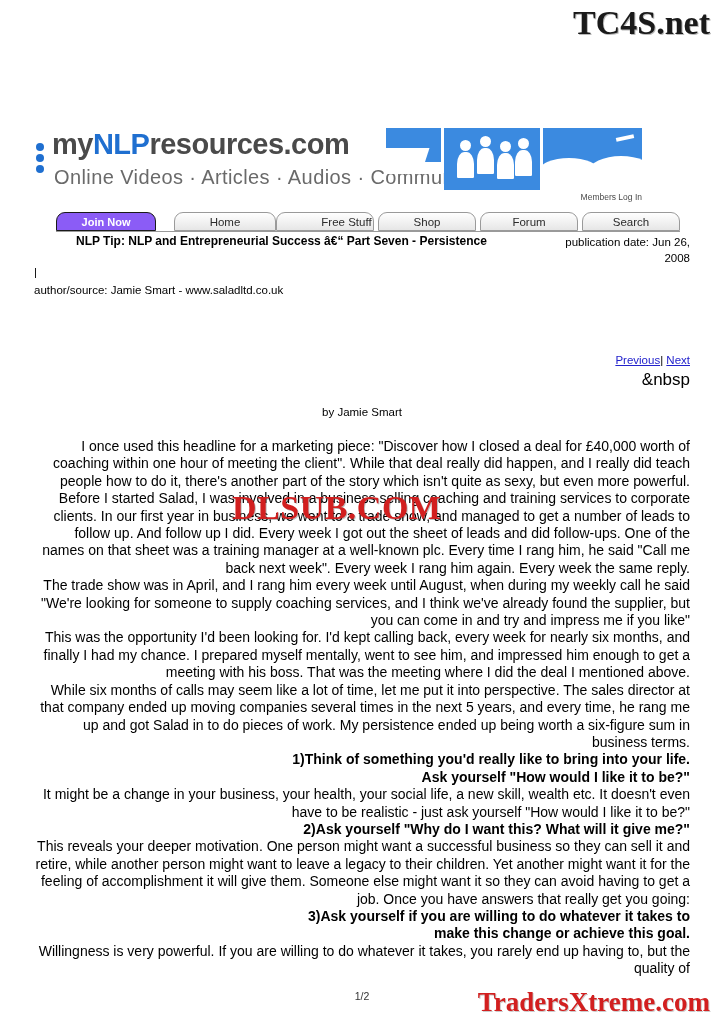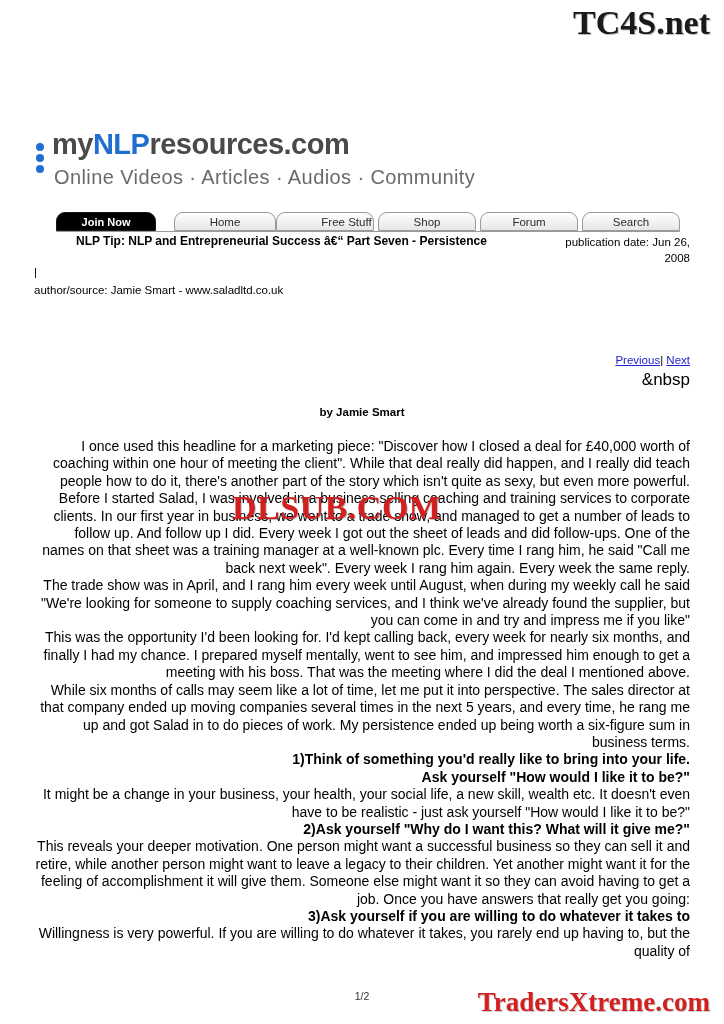--- a/index.html
+++ b/index.html
@@ -148,21 +148,21 @@
     line-height: 19px;
     text-align: center;
     font-size: 11.5px;
     color: #2b2b2b;
     background: linear-gradient(#ffffff, #e6e6e6);
     border: 1px solid #9a9a9a;
     border-radius: 9px 9px 0 0;
     box-sizing: border-box;
   }
   .tab.join {
-    background: #000000;
+    background: #8b5cf6;
     color: #ffffff;
     border-color: #1a1a1a;
     font-weight: bold;
     font-size: 11px;
   }
   .tab.t0 { left: 0px;   width: 100px; }
   .tab.t1 { left: 118px; width: 102px; }
   .tab.t2 { left: 220px; width: 98px; padding-left: 43px; }
   .tab.t3 { left: 322px; width: 98px; }
   .tab.t4 { left: 424px; width: 98px; }
@@ -231,21 +231,21 @@
   }
 
   
   .byline {
     position: absolute;
     top: 406px;
     left: 0;
     width: 724px;
     text-align: center;
     font-size: 11.5px;
-    font-weight: bold;
+    font-weight: normal;
   }
   .body {
     position: absolute;
     top: 438px;
     left: 34px;
     width: 656px;
     font-size: 14px;
     line-height: 17.4px;
     text-align: right;
   }
@@ -303,20 +303,42 @@
   <div class="logo-block">
     <div class="logo-dots">
       <span></span>
         <span></span>
         <span></span>
     </div>
     <div class="logo-text"><span>my</span><span class="hl">NLP</span><span>resources.com</span></div>
     <div class="logo-sub">Online Videos · Articles · Audios · Community</div>
   </div>
 
+  <div class="photo-strip">
+    <div class="photo p1">
+      <div class="sil rock"></div>
+      <div class="sil rock2"></div>
+    </div>
+    <div class="photo p2">
+      <div class="sil h" style="left:16px; top:12px;"></div>
+      <div class="sil b" style="left:13px; top:24px;"></div>
+      <div class="sil h" style="left:36px; top:8px;"></div>
+      <div class="sil b" style="left:33px; top:20px;"></div>
+      <div class="sil h" style="left:56px; top:13px;"></div>
+      <div class="sil b" style="left:53px; top:25px;"></div>
+      <div class="sil h" style="left:74px; top:10px;"></div>
+      <div class="sil b" style="left:71px; top:22px;"></div>
+    </div>
+    <div class="photo p3">
+      <div class="sil hill"></div>
+      <div class="sil hill2"></div>
+      <div class="sil bird"></div>
+    </div>
+    <div class="members-link">Members Log In</div>
+  </div>
 
   <div class="navbar">
     <div class="nav-rule"></div>
     <div class="tab join t0">Join Now</div>
     <div class="tab t1">Home</div>
     <div class="tab t2">Free Stuff</div>
     <div class="tab t3">Shop</div>
     <div class="tab t4">Forum</div>
     <div class="tab t5">Search</div>
   </div>
@@ -342,19 +364,20 @@
   <p>While six months of calls may seem like a lot of time, let me put it into perspective. The sales director at that company ended up moving companies several times in the next 5 years, and every time, he rang me up and got Salad in to do pieces of work. My persistence ended up being worth a six-figure sum in business terms.</p>
 
   <p class="step"><span class="num">1)</span><span>Think of something you'd really like to bring into your life.</span></p>
   <p class="step-cont">Ask yourself "How would I like it to be?"</p>
   <p>It might be a change in your business, your health, your social life, a new skill, wealth etc. It doesn't even have to be realistic - just ask yourself "How would I like it to be?"</p>
 
   <p class="step"><span class="num">2)</span><span>Ask yourself "Why do I want this? What will it give me?"</span></p>
   <p>This reveals your deeper motivation. One person might want a successful business so they can sell it and retire, while another person might want to leave a legacy to their children. Yet another might want it for the feeling of accomplishment it will give them. Someone else might want it so they can avoid having to get a job. Once you have answers that really get you going:</p>
 
   <p class="step"><span class="num">3)</span><span>Ask yourself if you are willing to do whatever it takes to</span></p>
+  <p class="step-cont">make this change or achieve this goal.</p>
   <p>Willingness is very powerful. If you are willing to do whatever it takes, you rarely end up having to, but the quality of</p>
 </div>
 
 <div class="dlsub">DLSUB.COM</div>
 
 <div class="page-number">1/2</div>
 <div class="bottom-watermark">TradersXtreme.com</div>
 
 </body></html>

